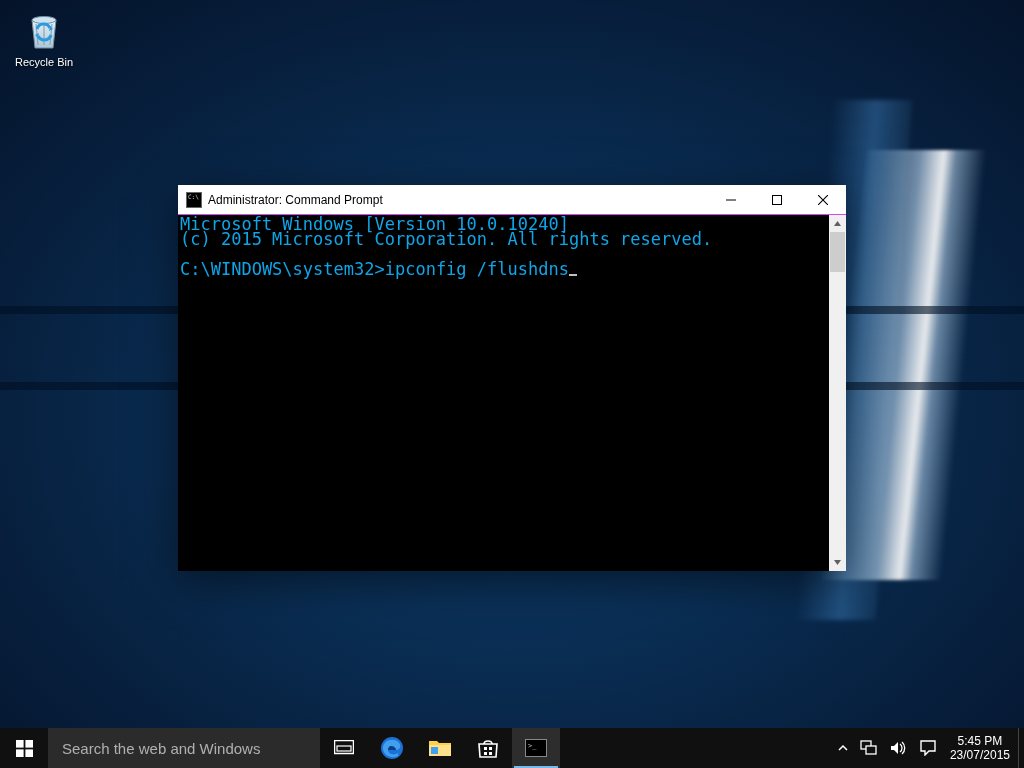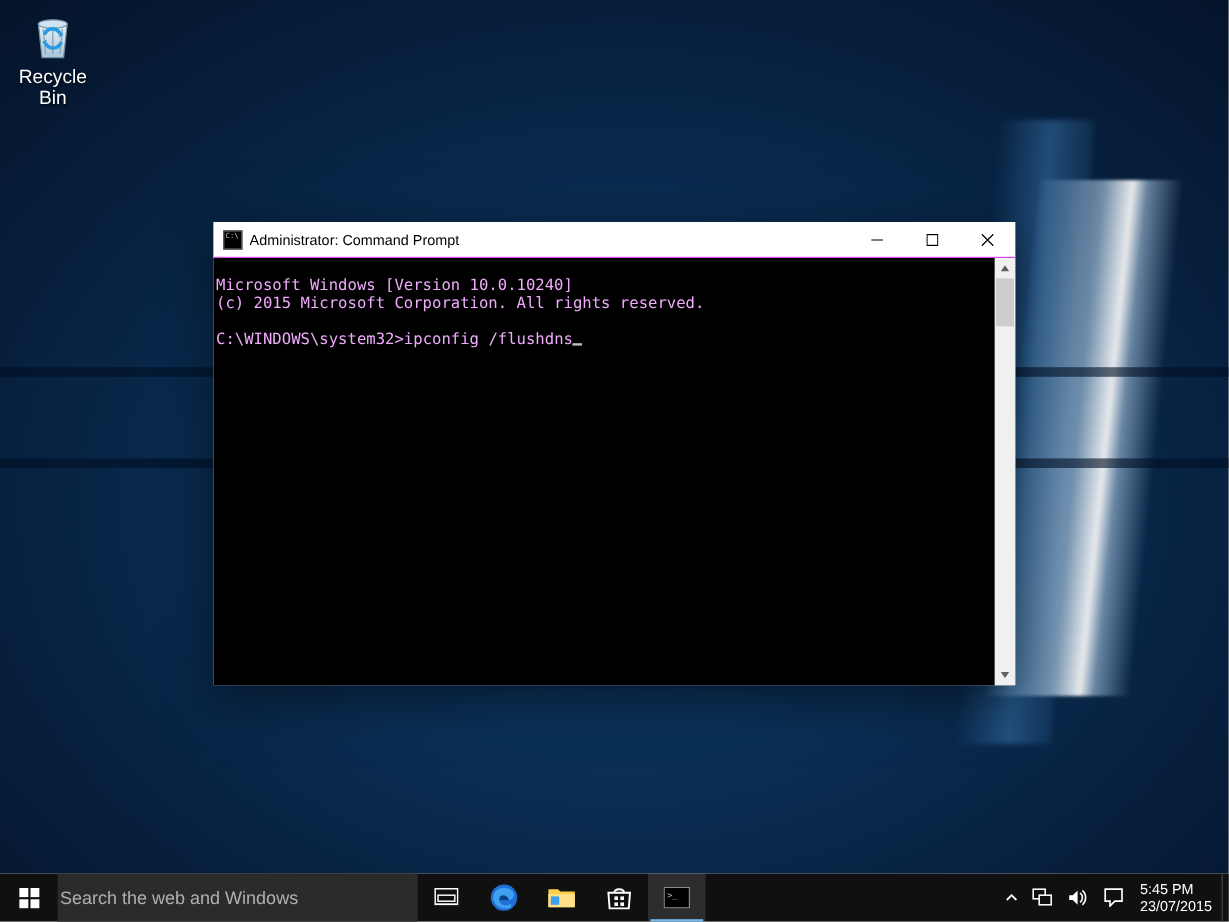--- a/index.html
+++ b/index.html
@@ -45,21 +45,21 @@
     width: 76px;
     text-align: center;
     cursor: default;
   }
   .desktop-icon .icon-img {
     width: 48px; height: 48px; margin: 0 auto 2px;
     display: flex; align-items: center; justify-content: center;
   }
   .desktop-icon .icon-label {
     color: #fff;
-    font-size: 16px;
+    font-size: 11px;
     text-shadow: 1px 1px 2px rgba(0,0,0,0.8);
   }
 
   
   .cmd-window {
     position: absolute;
     left: 178px; top: 185px;
     width: 668px; height: 386px;
     background: #fff;
     box-shadow: 0 10px 40px rgba(0,0,0,0.5);
@@ -98,24 +98,24 @@
   .title-btn svg { display: block; }
 
   .cmd-body {
     flex: 1;
     display: flex;
     background: #000;
     min-height: 0;
   }
   .cmd-content {
     flex: 1;
-    padding: 16px 2px;
-    color: #f0abfc;
+    padding: 2px 2px;
+    color: #0ea5e9;
     font-family: "Lucida Console", Consolas, monospace;
-    font-size: 13px;
+    font-size: 17px;
     line-height: 15px;
     white-space: pre;
     overflow: hidden;
   }
   .cmd-scrollbar {
     width: 17px;
     background: #f0f0f0;
     display: flex; flex-direction: column;
   }
   .sb-btn {
@@ -144,24 +144,24 @@
     display: flex;
     align-items: stretch;
     color: #fff;
   }
   .tb-btn {
     display: flex; align-items: center; justify-content: center;
     cursor: default;
   }
   .start-btn { width: 48px; }
   .search-box {
-    width: 300px;
+    width: 272px;
     background: #2b2b2b;
     display: flex; align-items: center;
-    padding-left: 2px;
+    padding-left: 14px;
     color: #b0b0b0;
     font-size: 15px;
     white-space: nowrap;
   }
   .search-box input {
     background: transparent; border: none; outline: none;
     color: #fff; font-size: 15px; width: 100%;
     font-family: inherit;
   }
   .search-box input::placeholder { color: #b0b0b0; }
@@ -176,21 +176,21 @@
   .tray {
     margin-left: auto;
     display: flex; align-items: stretch;
   }
   .tray-item {
     display: flex; align-items: center; justify-content: center;
     padding: 0 6px;
     cursor: default;
   }
   .clock {
-    display: flex; flex-direction: column; align-items: flex-start; justify-content: center;
+    display: flex; flex-direction: column; align-items: center; justify-content: center;
     padding: 0 8px;
     font-size: 12px; line-height: 14px;
     cursor: default;
   }
   .show-desktop {
     width: 6px;
     border-left: 1px solid #444;
   }
 </style>
 </head>

